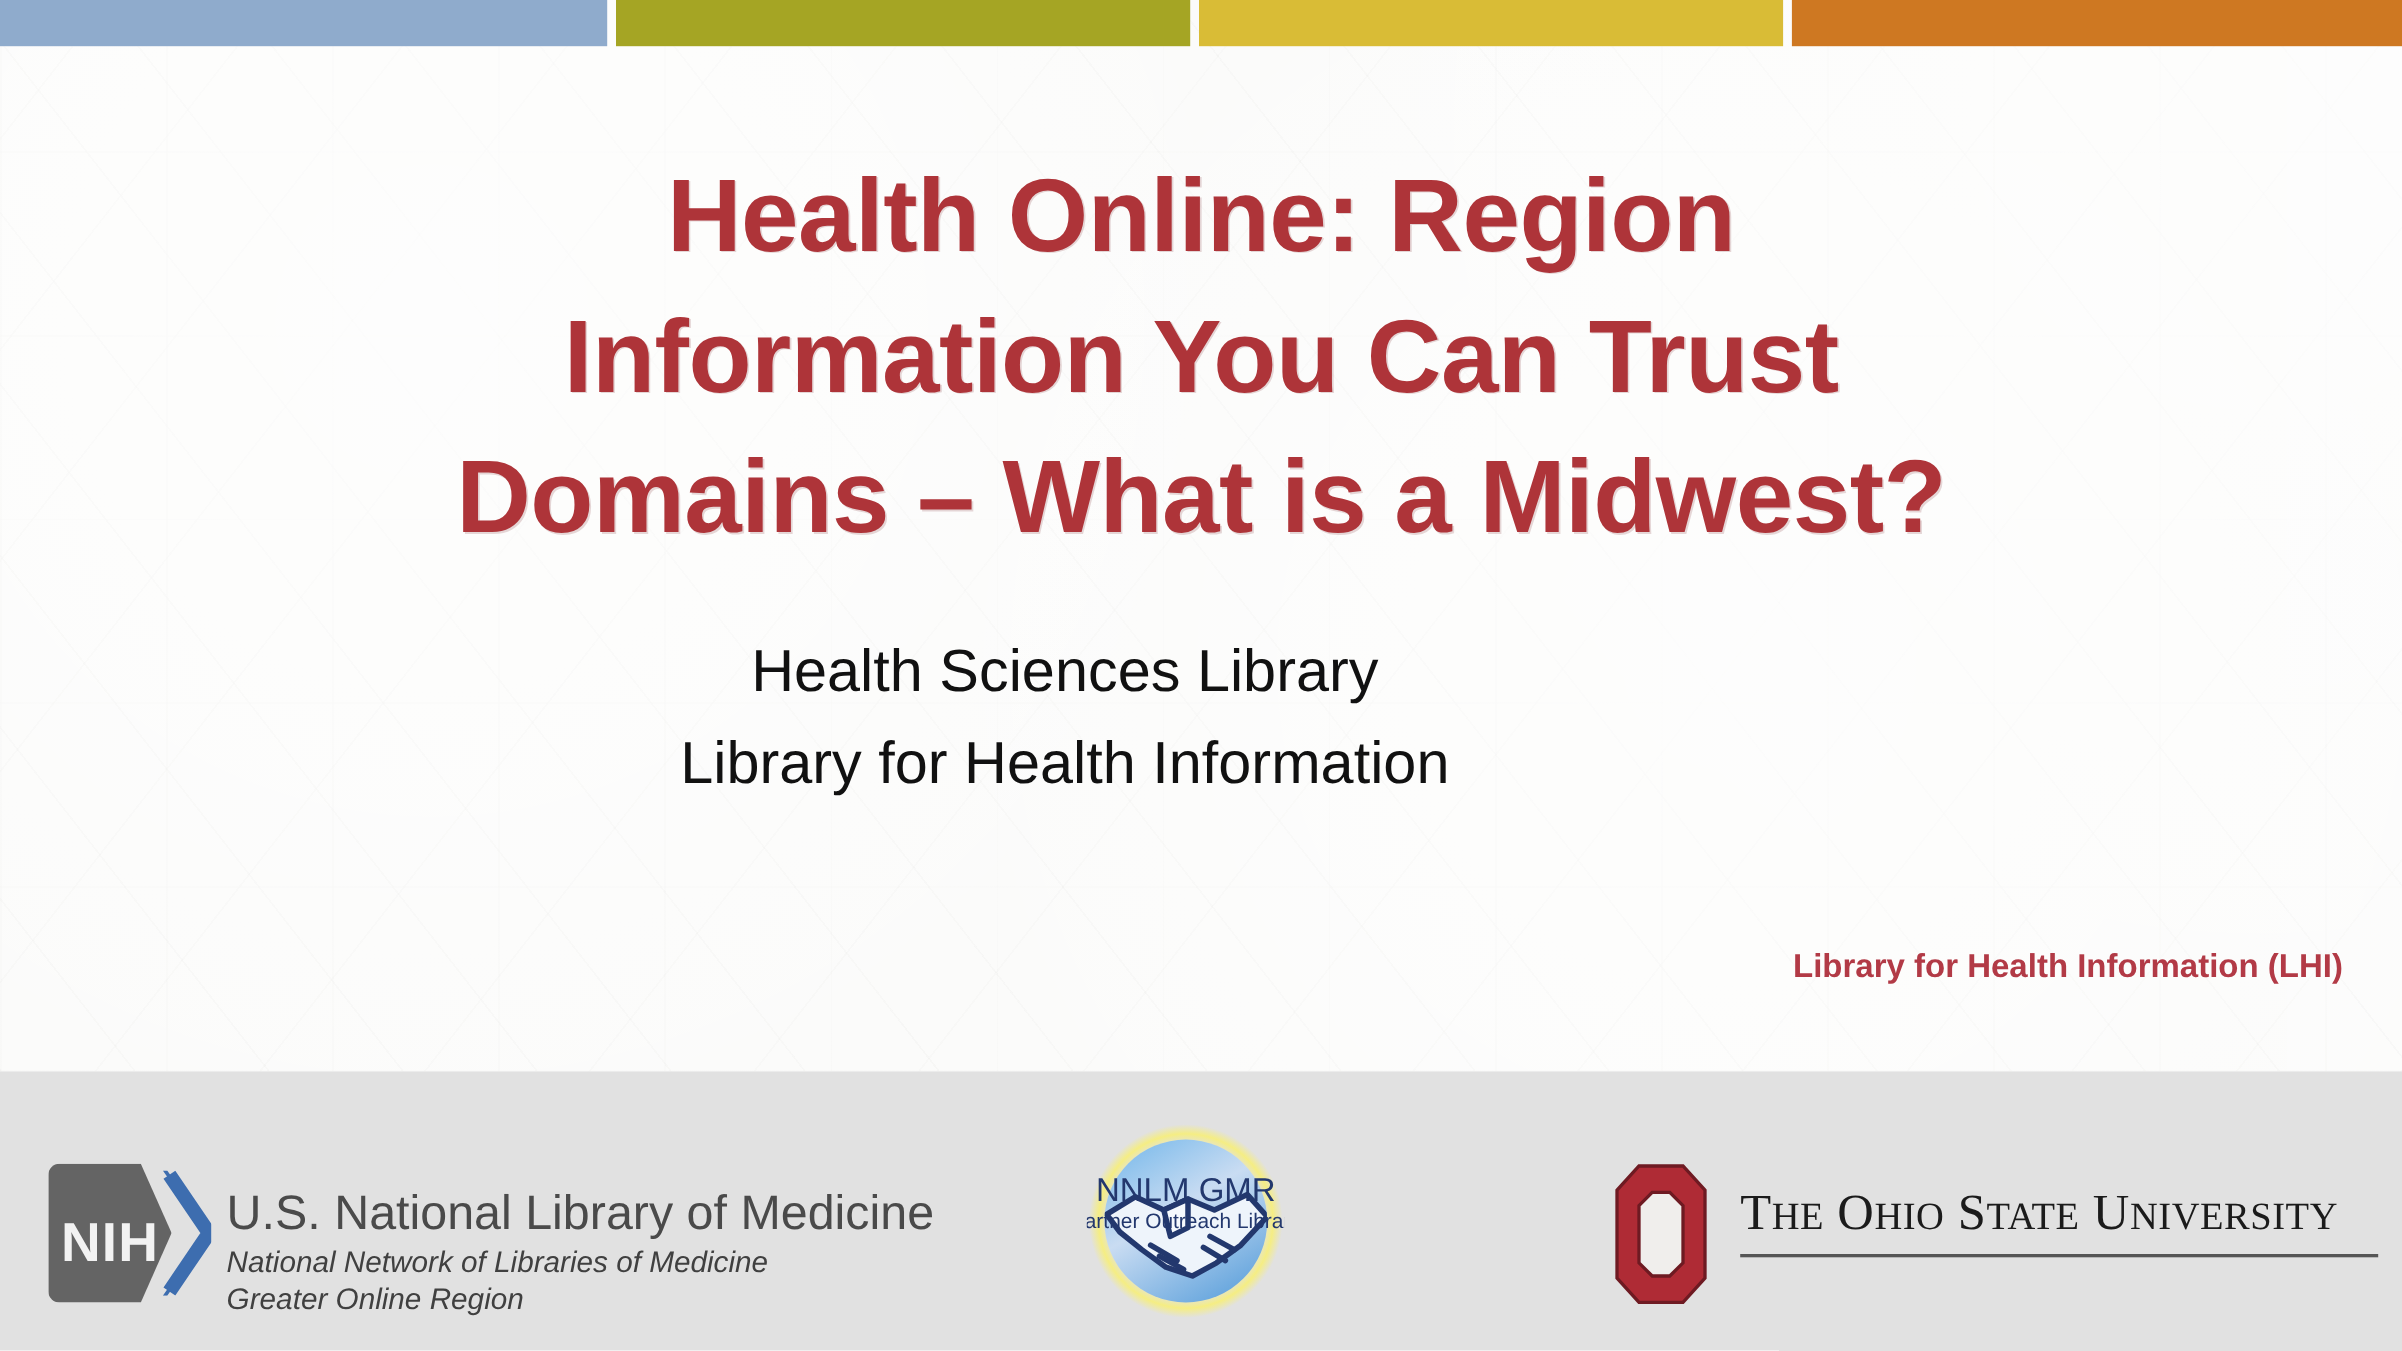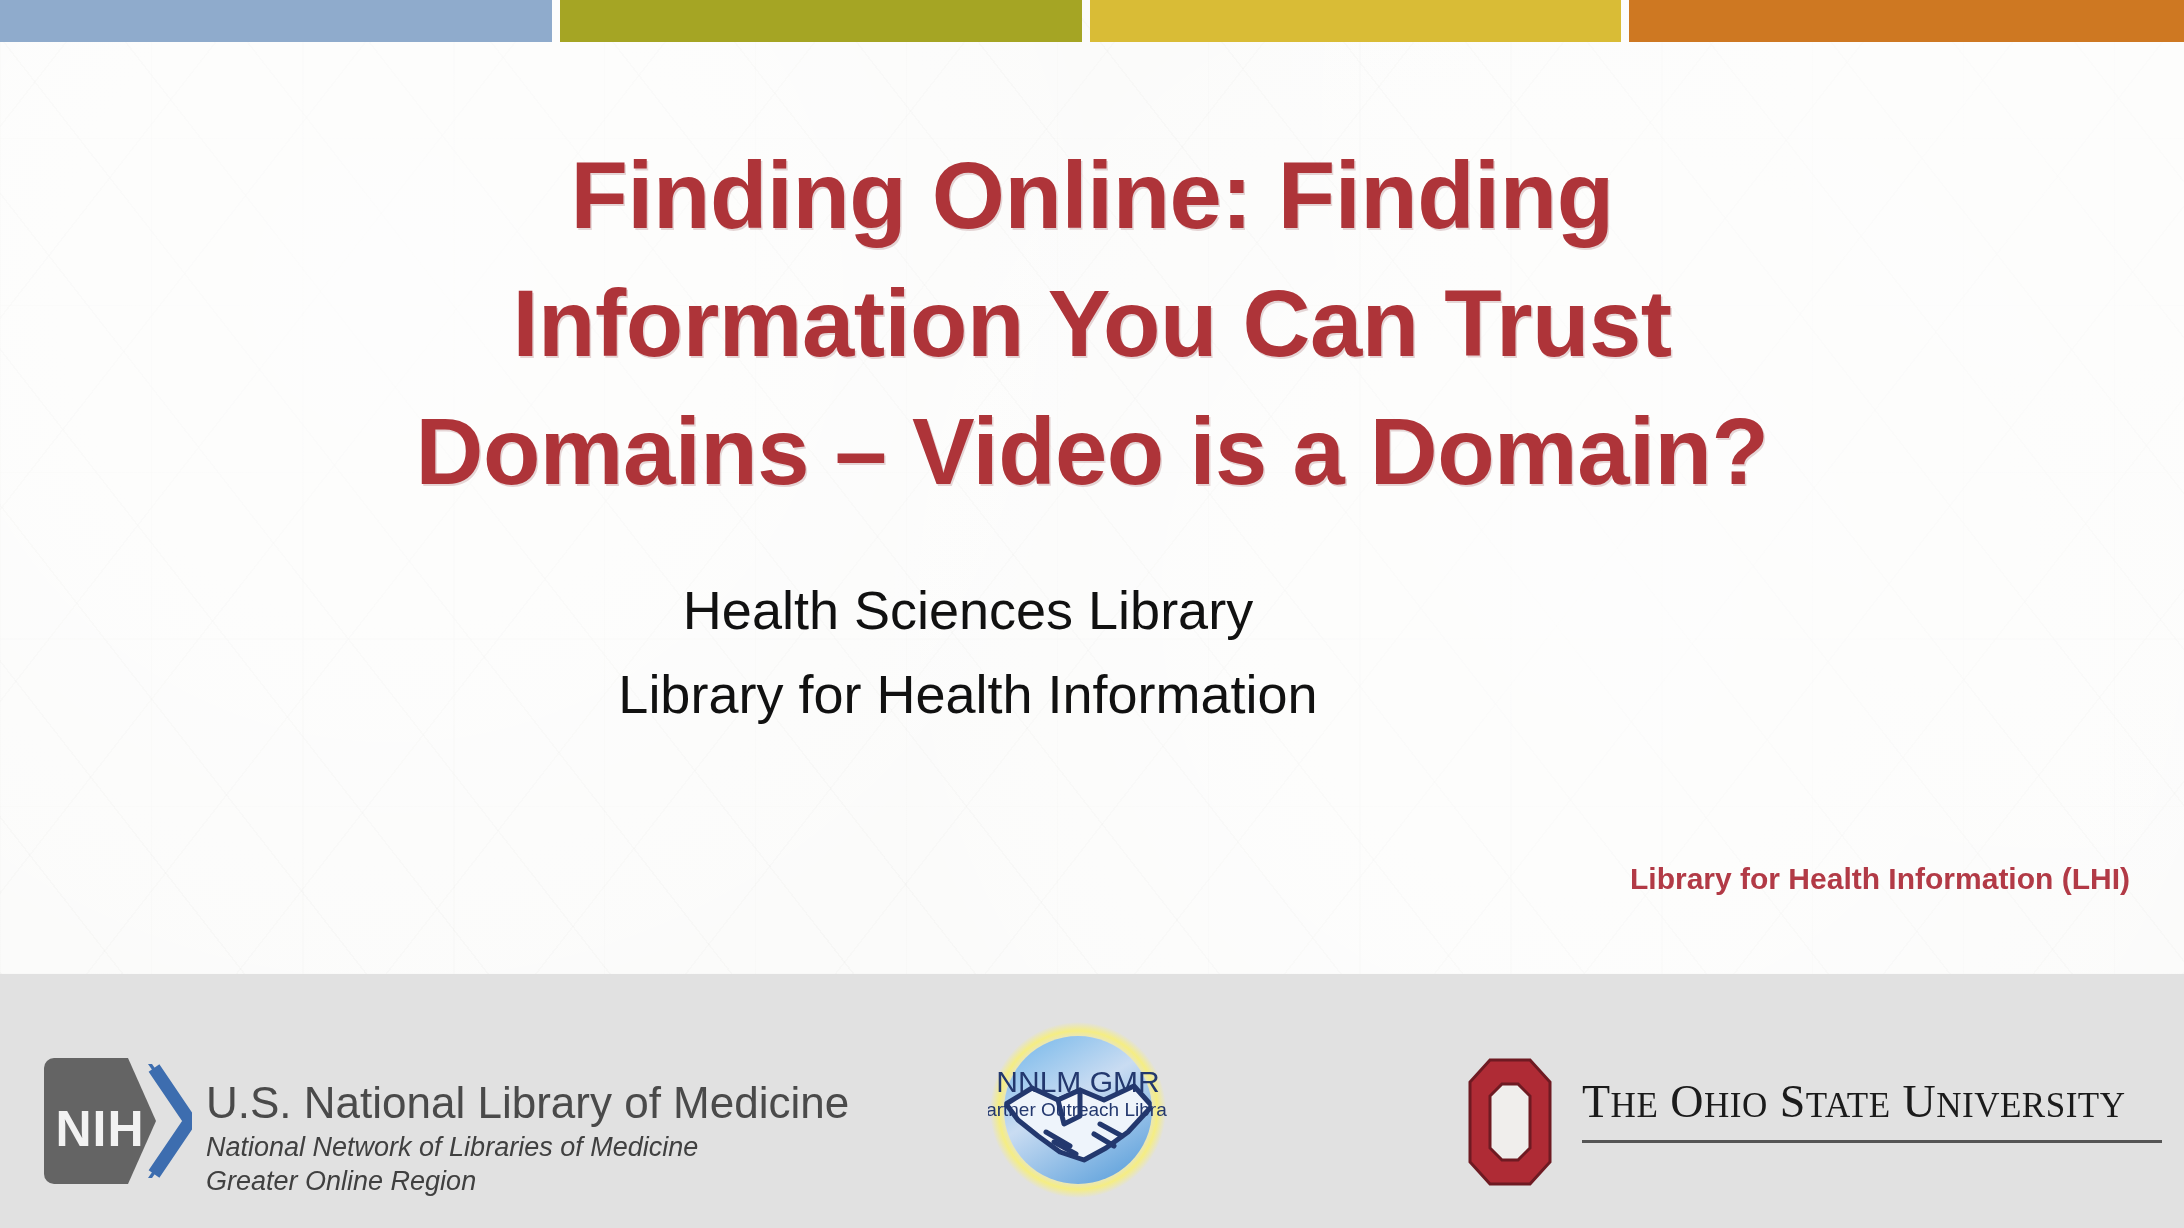--- a/index.html
+++ b/index.html
@@ -259,23 +259,23 @@
     <div class="bar" style="width:556px;background:#8FABCC;"></div>
     <div class="bar-gap"></div>
     <div class="bar" style="width:526px;background:#A5A524;"></div>
     <div class="bar-gap"></div>
     <div class="bar" style="width:535px;background:#D9BC36;"></div>
     <div class="bar-gap"></div>
     <div class="bar" style="width:559px;background:#CE7822;"></div>
   </div>
 
   <div id="title-block">
-    <div class="title-line">Finding Online: Finding</div>
+    <div class="title-line">Health Online: Region</div>
     <div class="title-line">Information You Can Trust</div>
-    <div class="title-line">Domains – Video is a Domain?</div>
+    <div class="title-line">Domains – What is a Midwest?</div>
   </div>
 
   <div id="subtitle-block">
     <div class="subtitle-line">Health Sciences Library</div>
     <div class="subtitle-line">Library for Health Information</div>
   </div>
 
   <div id="credit-block">
     <div class="credit-line">Library for Health Information (LHI)</div>
   </div>

